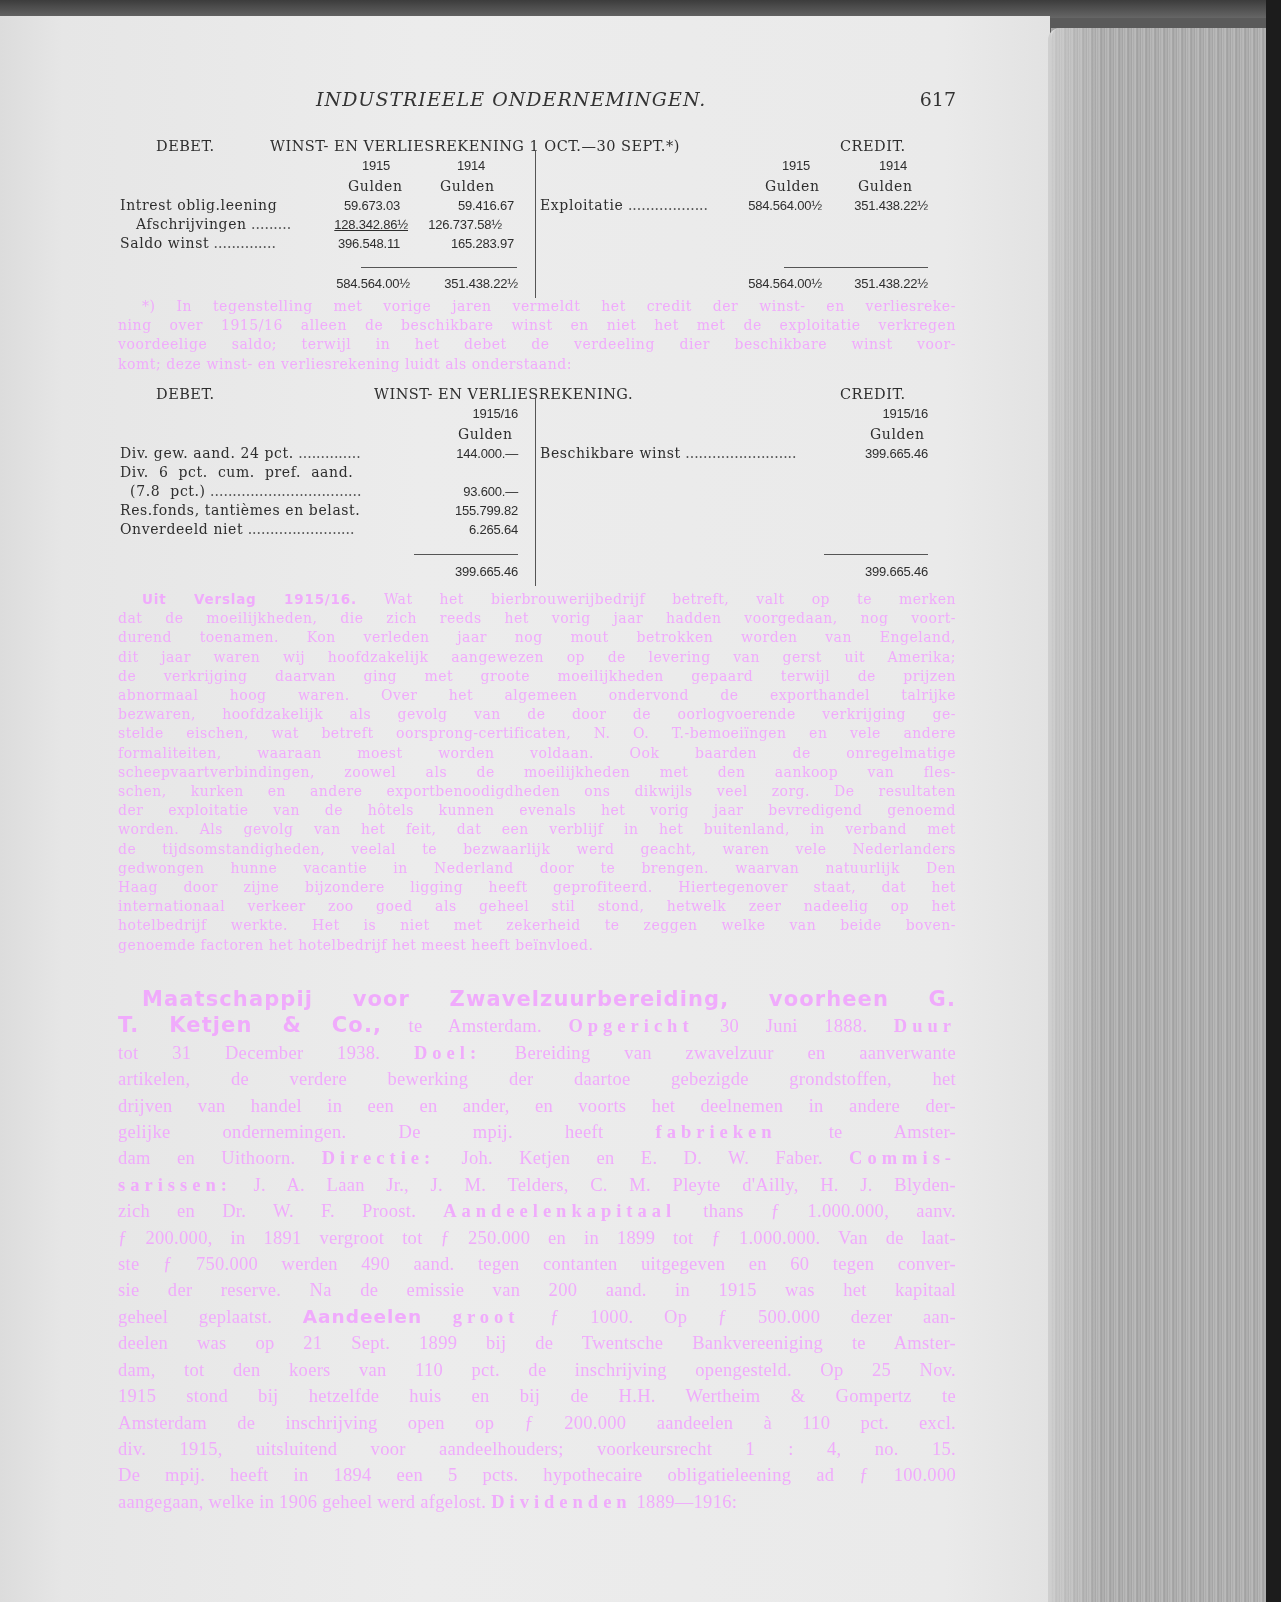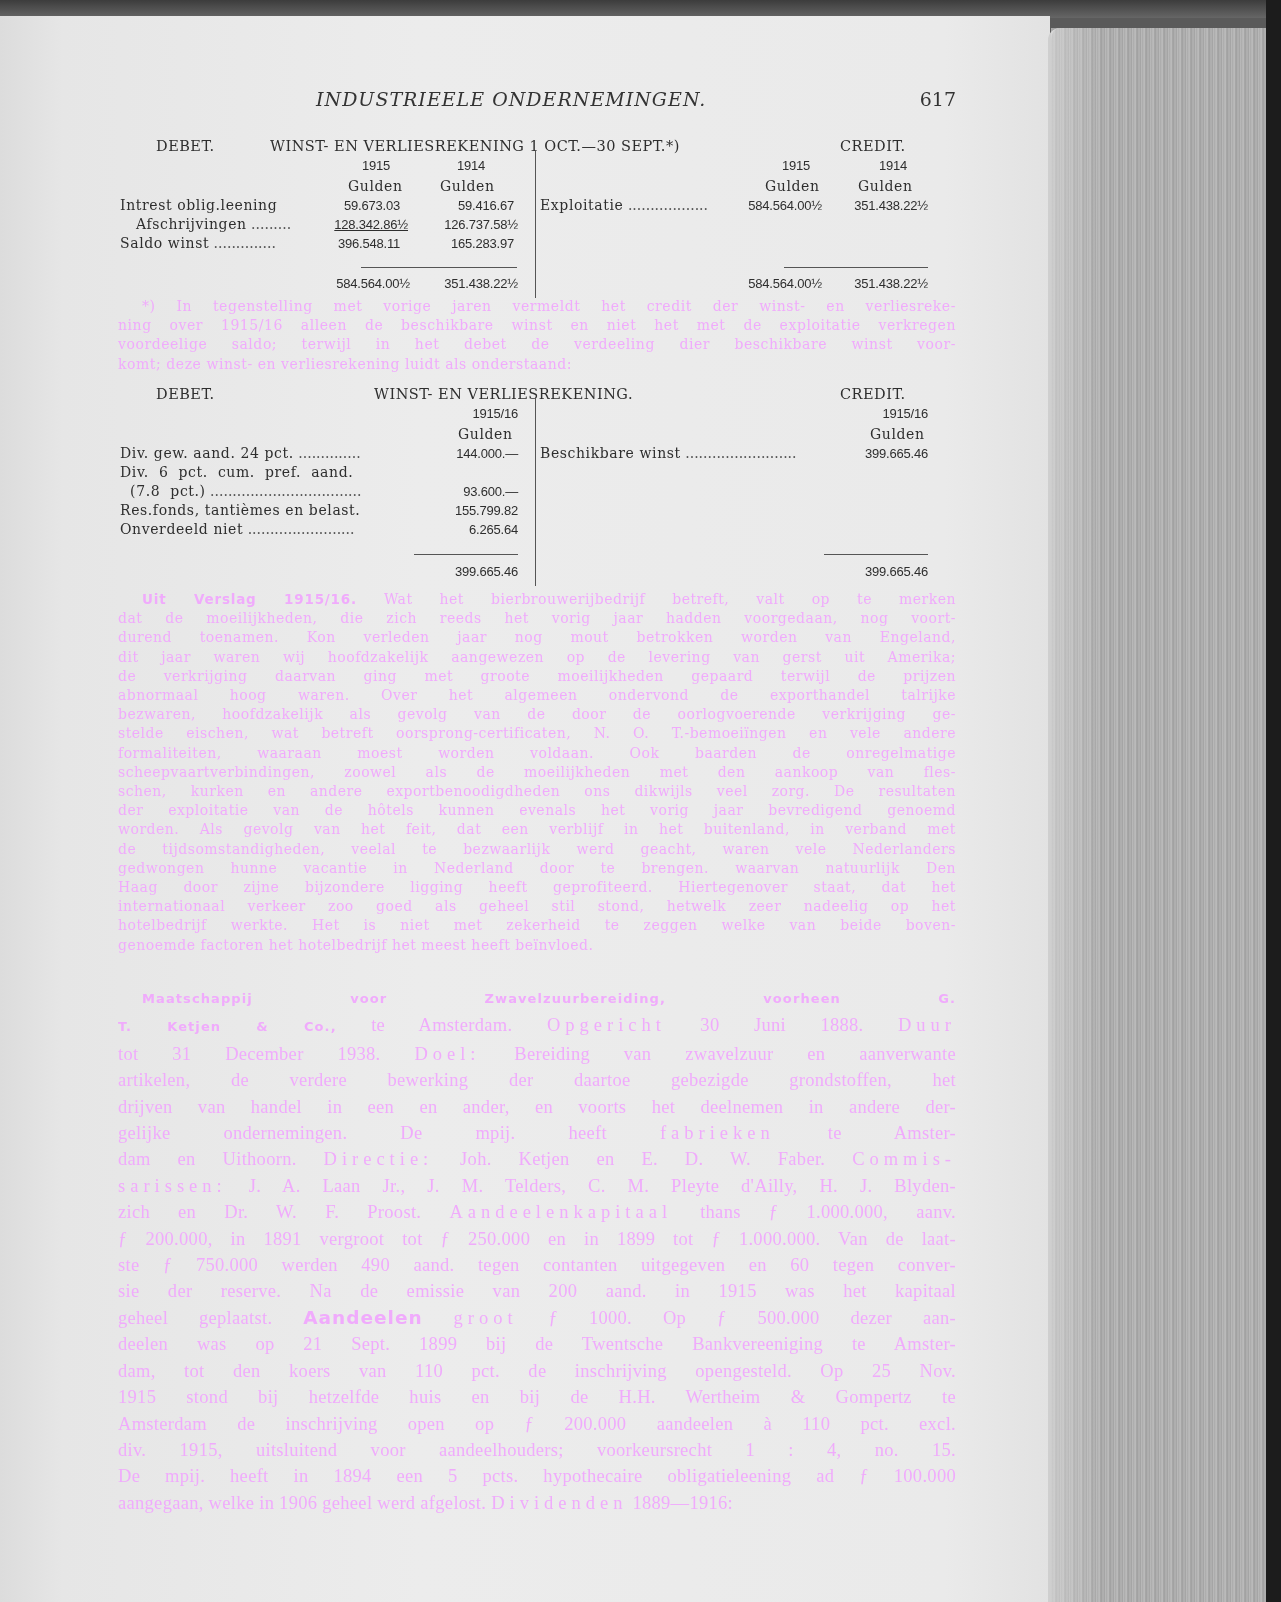--- a/index.html
+++ b/index.html
@@ -50,22 +50,22 @@
   .acct .lbl { letter-spacing: 0.6px; }
   .dots { color: #555; letter-spacing: 0; }
 
   .footnote, .report, .company {
     position: absolute; left: 0; width: 838px; text-align: justify; color: #f0abfc;
   }
   .footnote { font-size: 14px; line-height: 19.2px; letter-spacing: 0.55px; }
   .report { font-size: 14px; line-height: 19.2px; letter-spacing: 0.5px; }
   .report .lead { font-family: "DejaVu Sans", "Liberation Sans", sans-serif; font-weight: bold; letter-spacing: 0.8px; font-size: 13.5px; }
   .company { font-size: 18.5px; line-height: 26.4px; letter-spacing: 0.3px; font-family: "Liberation Serif", "DejaVu Serif", serif; }
-  .company .co-name { font-family: "DejaVu Sans", "Liberation Sans", sans-serif; font-weight: bold; font-size: 13px; letter-spacing: 1.1px; }
-  .spaced { letter-spacing: 5px; }
+  .company .co-name { font-family: "DejaVu Sans", "Liberation Sans", sans-serif; font-weight: bold; font-size: 21px; letter-spacing: 1.1px; }
+  .spaced { letter-spacing: 5px; font-weight: bold; }
   .bold-sans { font-family: "DejaVu Sans", "Liberation Sans", sans-serif; font-weight: bold; letter-spacing: 1px; }
   .line { display: block; text-align: justify; text-align-last: justify; white-space: nowrap; }
   .line.last { text-align-last: left; }
 </style>
 </head>
 <body>
 
 <div class="top-band"></div>
 <div class="page"></div>
 <div class="page-edges"></div>
@@ -96,21 +96,21 @@
     <span class="cell lbl" style="left:740px; top:40px;">Gulden</span>
 
     <div>
       <span class="cell lbl" style="left:2px; top:59px;"><span>Intrest oblig.leening</span><span class="dots"></span></span>
       <span class="cell num" style="left:200px; width:82px; top:60px;">59.673.03</span>
       <span class="cell num" style="left:300px; width:96px; top:60px;">59.416.67</span>
     </div>
     <div>
       <span class="cell lbl" style="left:18px; top:78px;"><span>Afschrijvingen</span><span class="dots"> .........</span></span>
       <span class="cell num" style="left:200px; width:90px; top:79px;text-decoration:underline;">128.342.86½</span>
-      <span class="cell num" style="left:300px; width:100px; top:79px;">126.737.58½</span>
+      <span class="cell num" style="left:284px; width:100px; top:79px;">126.737.58½</span>
     </div>
     <div>
       <span class="cell lbl" style="left:2px; top:97px;"><span>Saldo winst</span><span class="dots"> ..............</span></span>
       <span class="cell num" style="left:200px; width:82px; top:98px;">396.548.11</span>
       <span class="cell num" style="left:300px; width:96px; top:98px;">165.283.97</span>
     </div>
 
     <div>
       <span class="cell lbl" style="left:422px; top:59px;"><span>Exploitatie</span><span class="dots"> ..................</span></span>
       <span class="cell num" style="left:612px; width:92px; top:60px;">584.564.00½</span>

